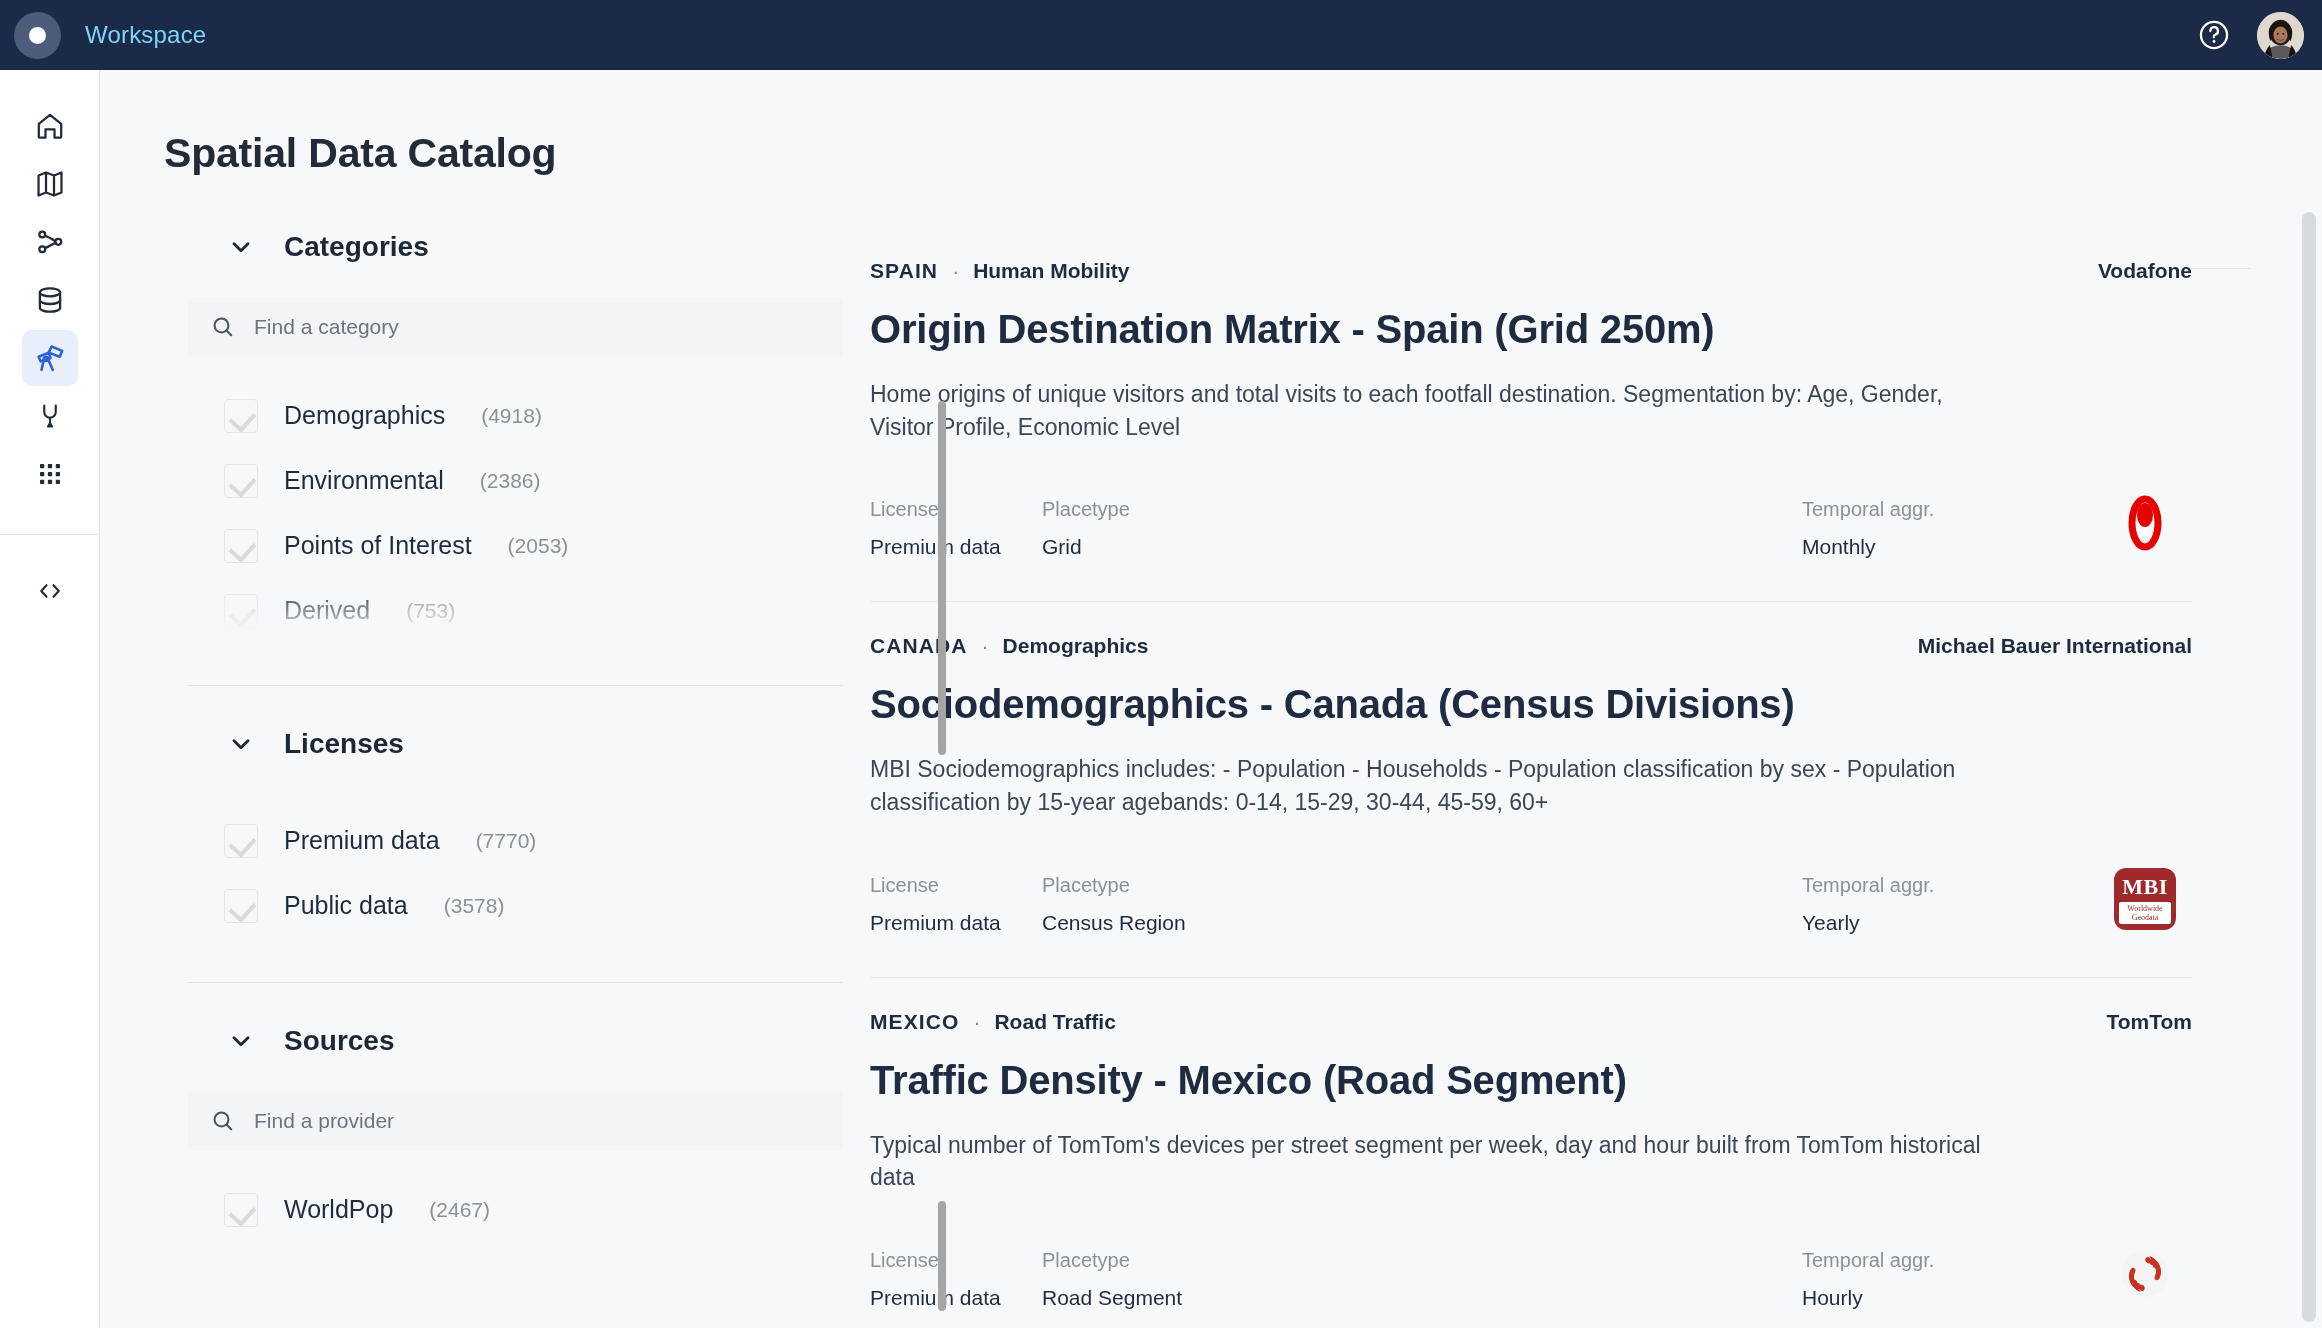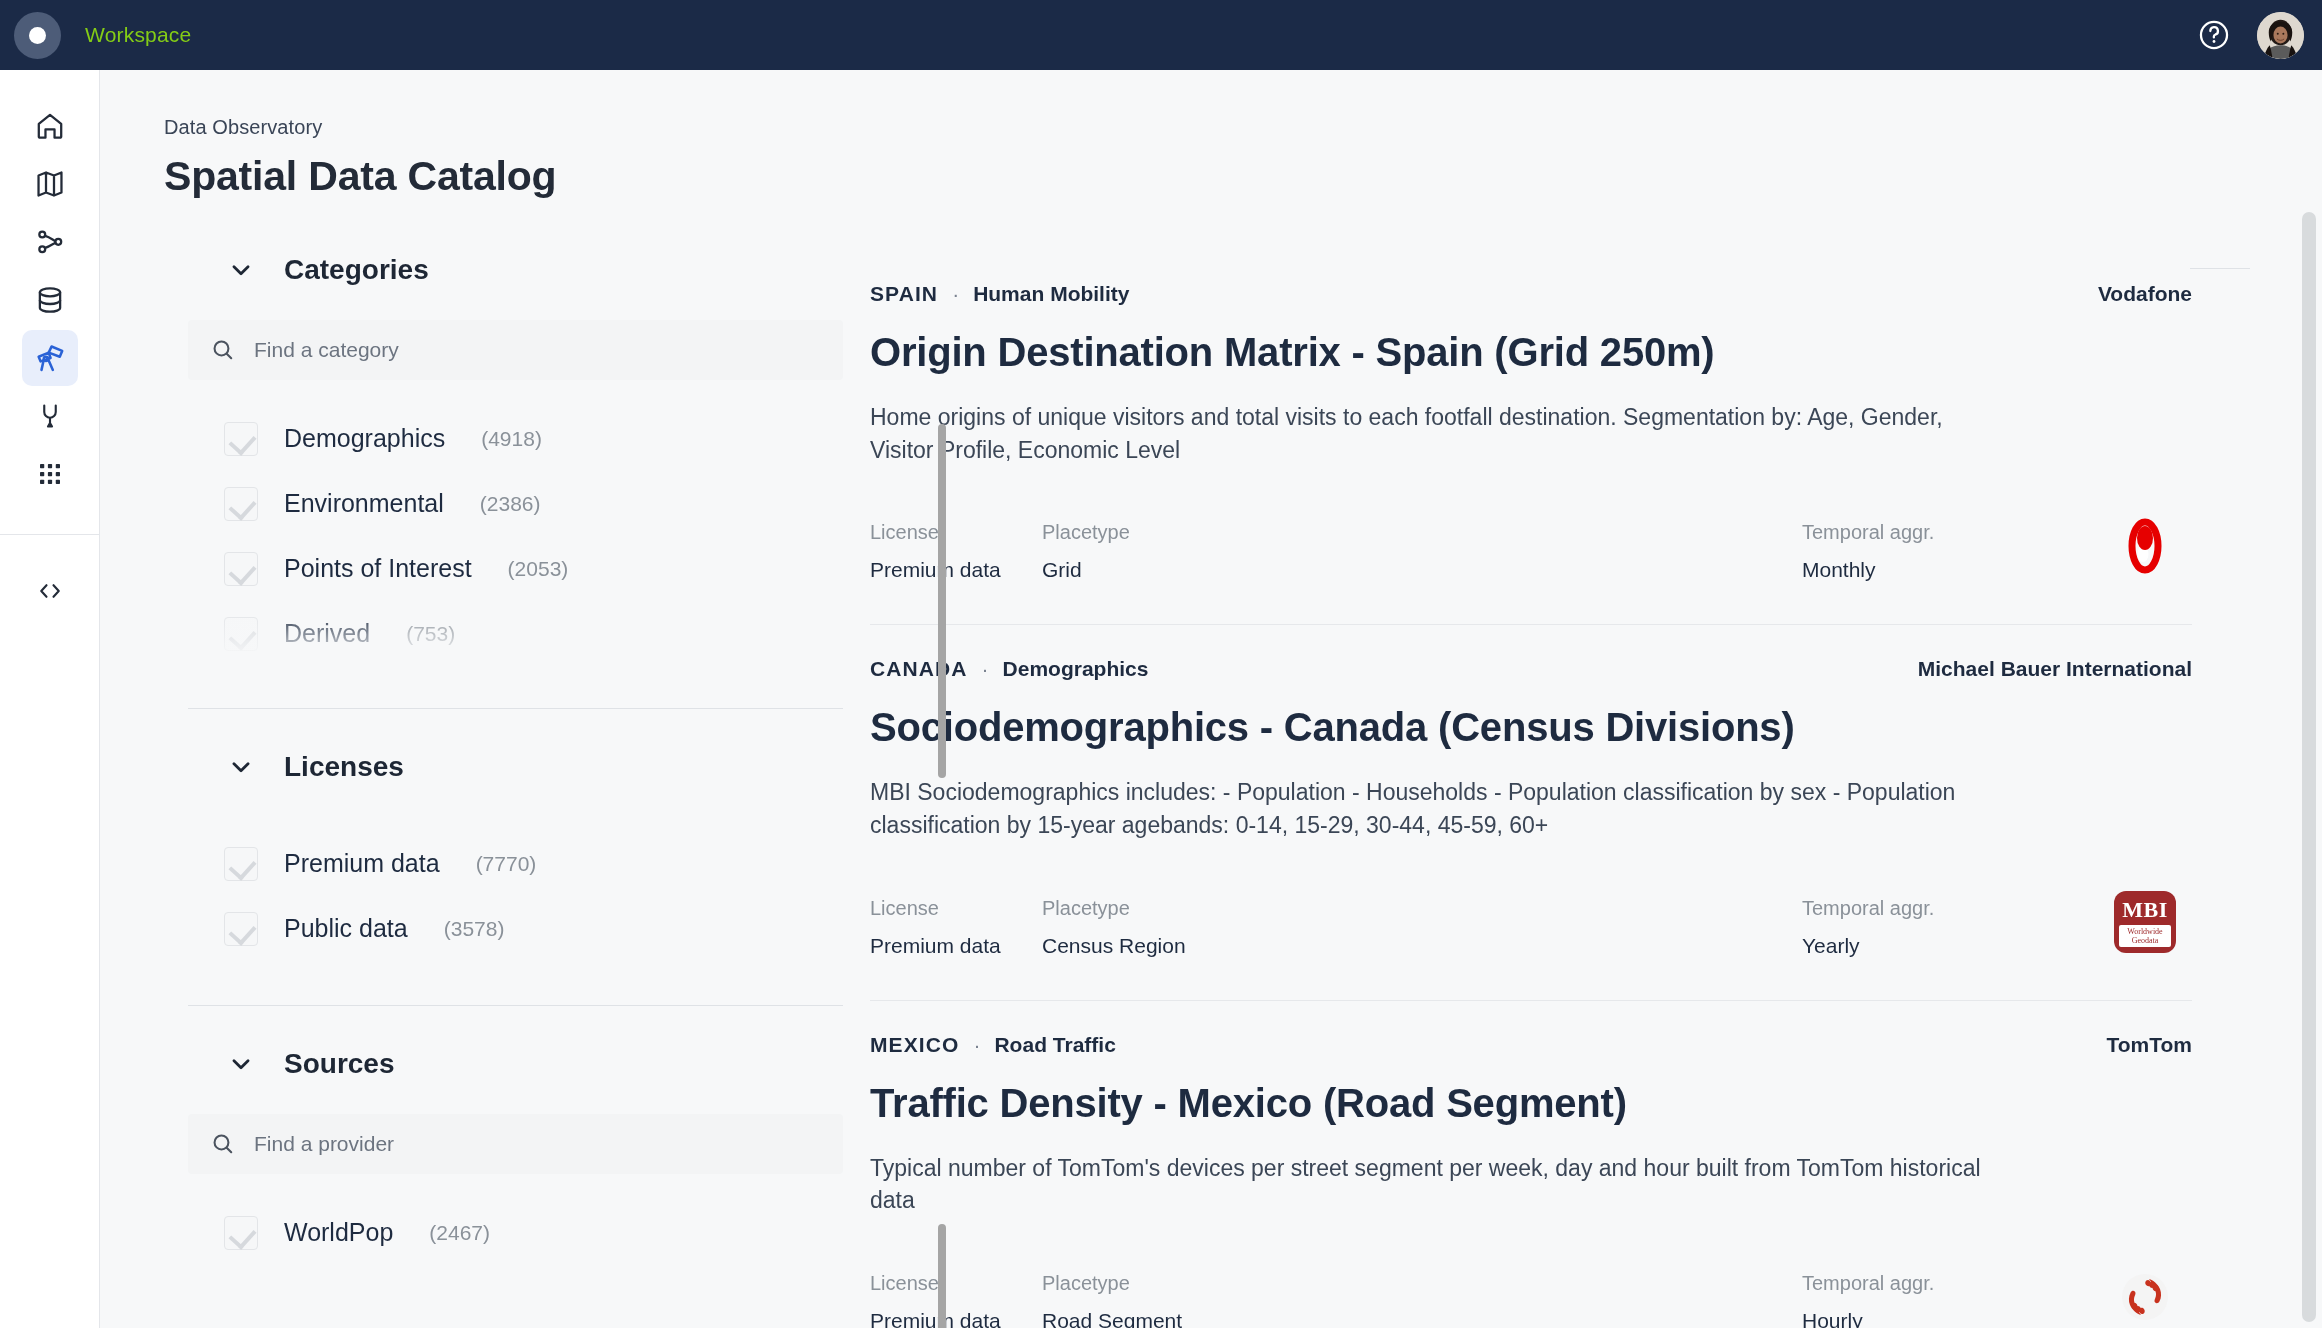--- a/index.html
+++ b/index.html
@@ -20,21 +20,21 @@
   }
   .brand-logo {
     width: 47px; height: 47px; border-radius: 50%;
     background: #4d5c78;
     margin-left: 14px;
     display: flex; align-items: center; justify-content: center;
     flex: none;
   }
   .brand-logo .dot { width: 17px; height: 17px; border-radius: 50%; background: #ffffff; }
   .brand-title {
-    color: #84cc16; font-size: 21px; letter-spacing: .2px;
+    color: #7dd3fc; font-size: 24px; letter-spacing: .2px;
     margin-left: 24px; font-weight: 400;
   }
   .topbar-right {
     margin-left: auto; display: flex; align-items: center; gap: 26px;
     margin-right: 18px;
   }
   .help-icon { width: 34px; height: 34px; display: block; }
   .avatar {
     width: 47px; height: 47px; border-radius: 50%;
     overflow: hidden; background: #d9d4cc; display: block;
@@ -301,21 +301,20 @@
     <div class="rail-item">
       <svg width="30" height="30" viewBox="0 0 24 24" fill="none" stroke="#232b38" stroke-width="1.7">
         <path d="M9.2 7.4 5 12l4.2 4.6M14.8 7.4 19 12l-4.2 4.6" stroke-linecap="round" stroke-linejoin="round"></path>
       </svg>
     </div>
   </div>
 
   <div class="content">
 
     <div class="page-head">
-      <div class="eyebrow">Data Observatory</div>
       <div class="page-title">Spatial Data Catalog</div>
     </div>
 
     <div class="body-split">
 
       <div class="filters">
 
         <div class="facet">
           <div class="facet-head">
             <svg class="chev" viewBox="0 0 24 24" fill="none" stroke="#1e2735" stroke-width="2.6">

